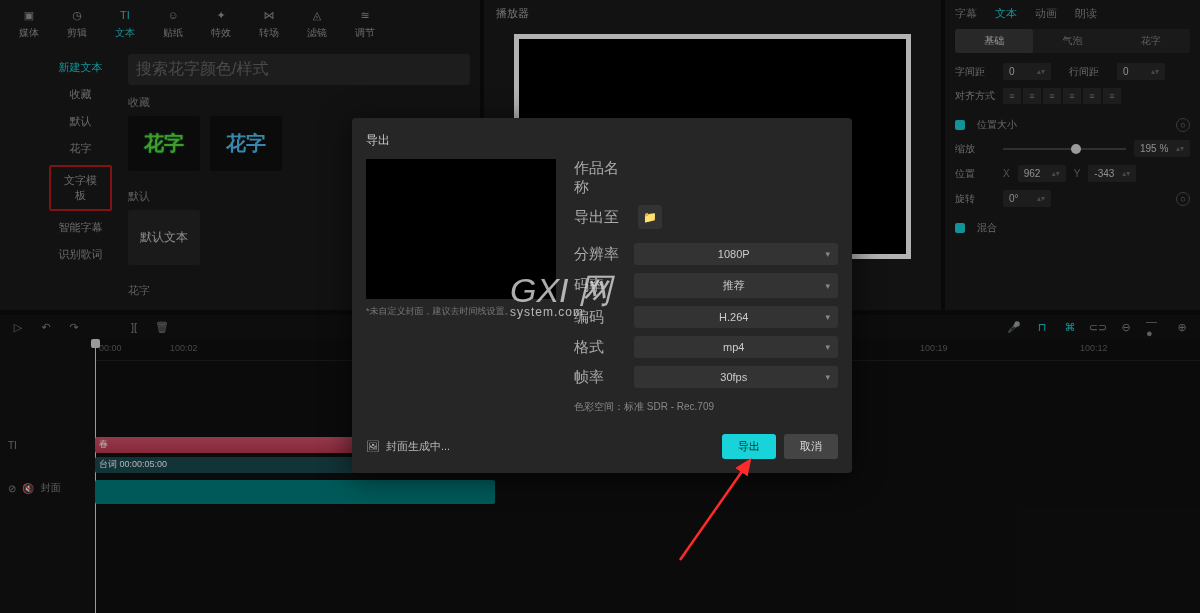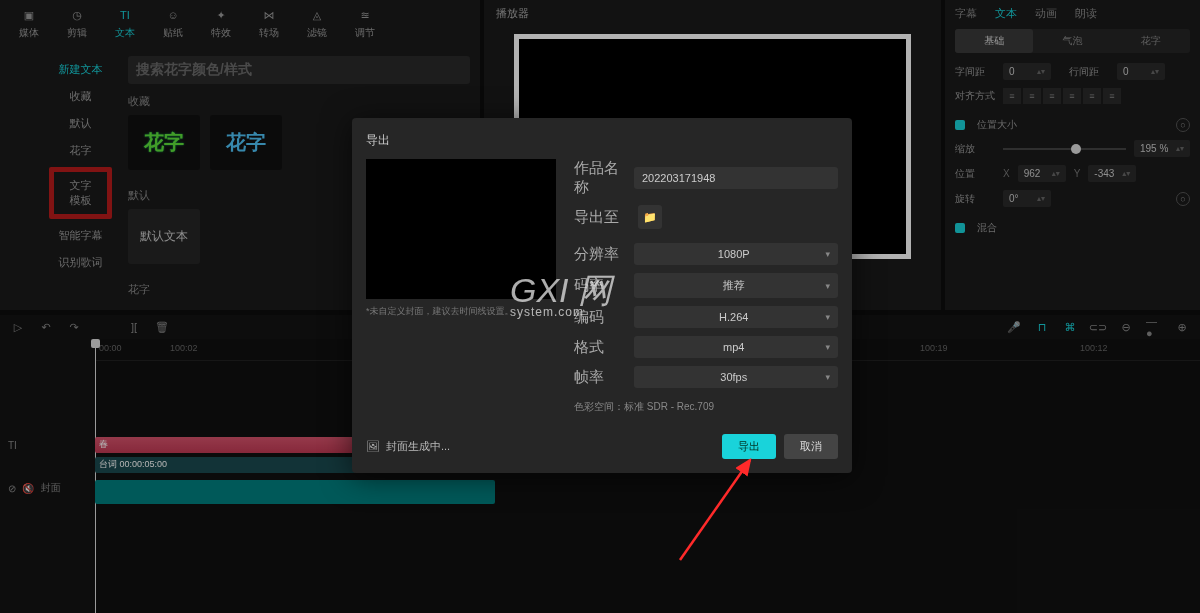--- a/index.html
+++ b/index.html
@@ -13,23 +13,23 @@
   .top-tab .lbl { font-size: 10px; }
 
   
   .main { position: absolute; top: 0; left: 0; right: 0; height: 310px; display: flex; }
   .left-panel { width: 480px; background: #1a1a1a; display: flex; flex-direction: column; }
   .left-panel .tabs-wrap { height: 50px; }
   .left-body { display: flex; flex: 1; padding-left: 43px; }
   .side-nav { width: 75px; padding: 6px 0; }
   .side-nav-item { padding: 6px 12px; font-size: 11px; color: #9a9a9a; cursor: pointer; text-align: center; }
   .side-nav-item.active { color: #19d3da; }
-  .side-nav-item.framed { border: 5px solid #b91c1c; border-radius: 2px; margin: 3px 6px; }
+  .side-nav-item.framed { border: 2px solid #b91c1c; border-radius: 2px; margin: 3px 6px; }
   .asset-area { flex: 1; padding: 6px 10px; }
-  .search-bar { background: #2a2a2a; border-radius: 3px; padding: 5px 8px; color: #6a6a6a; font-size: 14px; margin-bottom: 10px; font-weight: bold; }
+  .search-bar { background: #2a2a2a; border-radius: 3px; padding: 5px 8px; color: #6a6a6a; font-size: 16px; margin-bottom: 10px; }
   .section-label { font-size: 11px; color: #8a8a8a; margin: 6px 0; }
   .thumb-row { display: flex; gap: 10px; margin-bottom: 18px; }
   .thumb { width: 72px; height: 55px; background: #111; border-radius: 3px; display: flex; align-items: center; justify-content: center; font-size: 20px; font-weight: bold; position: relative; }
   .thumb.style1 { color: #5fe03a; text-shadow: 0 0 2px #1a5; }
   .thumb.style2 { color: #4fc3f7; }
   .thumb.plain { background: #262626; color: #ccc; font-size: 12px; font-weight: normal; }
 
   .mid-panel { flex: 1; background: #1a1a1a; margin: 0 4px; position: relative; }
   .mid-panel .title { position: absolute; top: 6px; left: 12px; font-size: 11px; color: #aaa; }
   .player-stage { position: absolute; top: 34px; left: 30px; right: 30px; height: 225px; background: #fff; }
@@ -320,23 +320,20 @@
 <div class="dialog">
   <div class="dlg-title">导出</div>
   <div class="dlg-body">
     <div class="dlg-preview">
       <div class="pv"></div>
       <div class="note">*未自定义封面，建议去时间线设置。</div>
     </div>
     <div class="dlg-form">
       <div class="dlg-row">
         <span class="fl">作品名称</span>
-        <div class="fv input-like">
-            <span>202203171948</span>
-          </div>
       </div>
       <div class="dlg-row">
         <span class="fl">导出至</span>
         <div class="folder-btn">
             <span>📁</span>
           </div>
       </div>
       <div class="dlg-row" style="margin-top:14px">
         <span class="fl">分辨率</span>
         <div class="fv">

